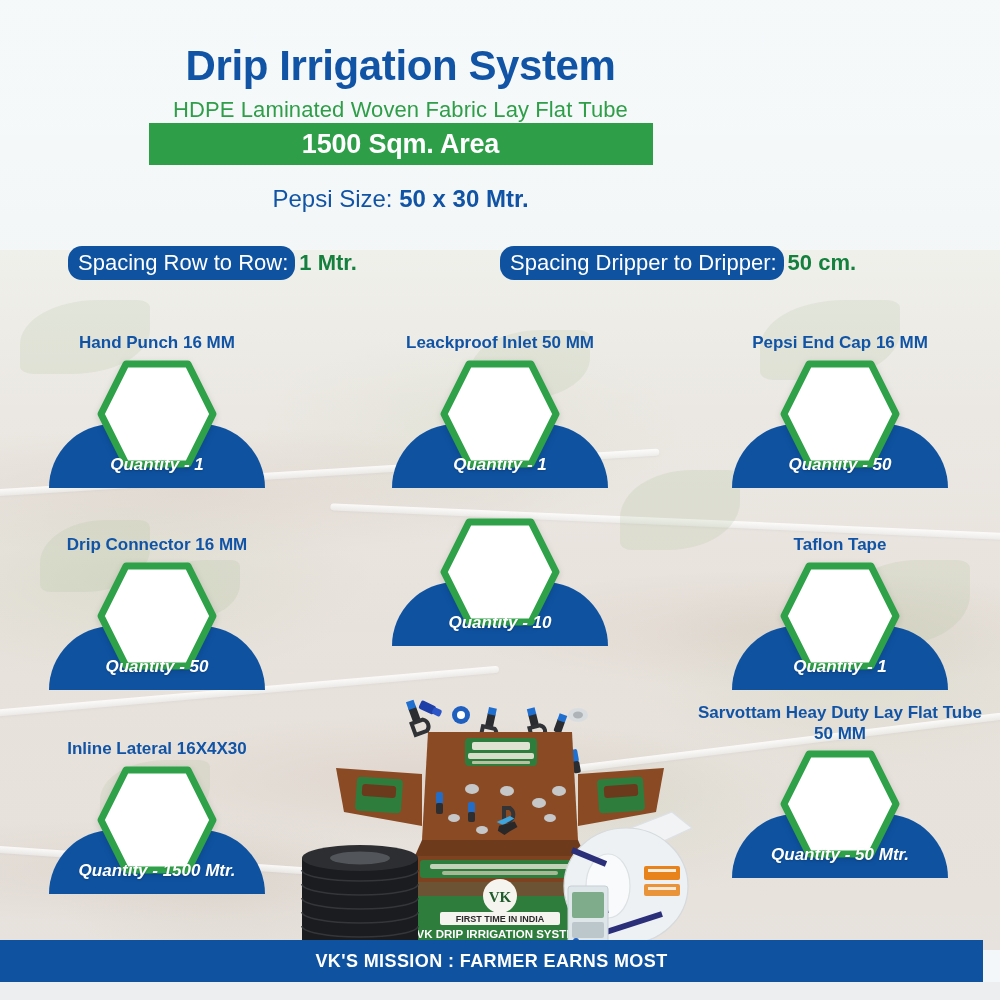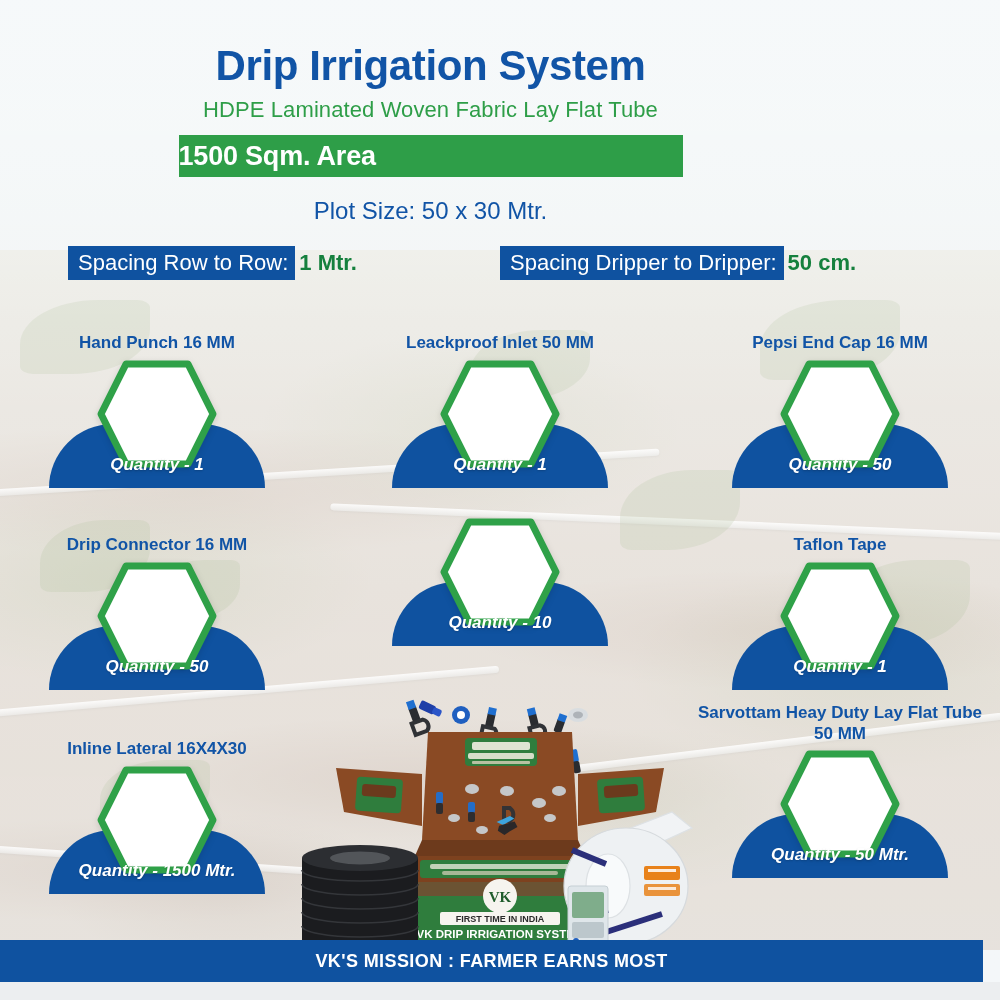--- a/index.html
+++ b/index.html
@@ -45,42 +45,42 @@
   .leaf{
     position:absolute;border-radius:60% 10% 60% 10%;
     background:rgba(108,140,72,.22);
   }
   .bg-wash{
     position:absolute;inset:0;
     background:linear-gradient(180deg,rgba(255,255,255,.62) 0%,rgba(255,255,255,.50) 30%,rgba(255,255,255,.46) 60%,rgba(255,255,255,.50) 100%);
   }
 
   
-  .header{position:absolute;left:0;top:0;width:801px;text-align:center;padding-left:30px;}
+  .header{position:absolute;left:0;top:0;width:801px;text-align:center;}
   .h-title{
     margin-top:44px;font-size:42px;font-weight:bold;color:#1154a6;
     letter-spacing:-.4px;line-height:1.05;
   }
   .h-sub{
     margin-top:9px;font-size:22px;color:#2e9e48;font-weight:400;letter-spacing:.1px;
   }
   .h-band{
-    margin:12px auto 0;width:504px;height:42px;background:#2e9e48;
-    display:flex;align-items:center;
+    margin:0 auto 0;width:504px;height:42px;background:#2e9e48;
+    display:flex;align-items:center;justify-content:center;
   }
   .h-band span{color:#fff;font-size:27px;font-weight:bold;letter-spacing:-.2px;}
   .h-plot{margin-top:20px;font-size:24px;color:#1154a6;}
-  .h-plot b{font-weight:normal;}
+  .h-plot b{font-weight:bold;}
 
   
   .spacing-row{position:absolute;left:0;top:246px;width:1000px;height:34px;}
   .sp{position:absolute;height:34px;display:flex;align-items:center;white-space:nowrap;}
   .sp-label{
     background:#0f52a0;color:#fff;font-size:22px;font-weight:400;
-    padding:0 7px 0 10px;height:34px;display:flex;align-items:center;
+    padding:0 7px 0 10px;height:34px;display:flex;align-items:center;border-radius:14px;
   }
   .sp-val{
     color:#15803d;font-size:22px;font-weight:bold;padding-left:4px;
     height:34px;display:flex;align-items:center;
   }
   .sp-a{left:68px;}
   .sp-b{left:500px;}
 
   
   .card{position:absolute;width:300px;text-align:center;}
@@ -154,21 +154,21 @@
     <div class="bg-wash"></div>
   </div>
 
   <div class="header">
     <div class="h-title">Drip Irrigation System</div>
     <div class="h-sub">HDPE Laminated Woven Fabric Lay Flat Tube</div>
     <div class="h-band">
       <span>1500 Sqm. Area</span>
     </div>
     <div class="h-plot">
-      <span>Plot Size:</span>
+      <span>Pepsi Size:</span>
       <b>50 x 30 Mtr.</b>
     </div>
   </div>
 
   <div class="spacing-row">
     <div class="sp sp-a">
       <div class="sp-label">Spacing Row to Row:</div>
       <div class="sp-val">1 Mtr.</div>
     </div>
     <div class="sp sp-b">

